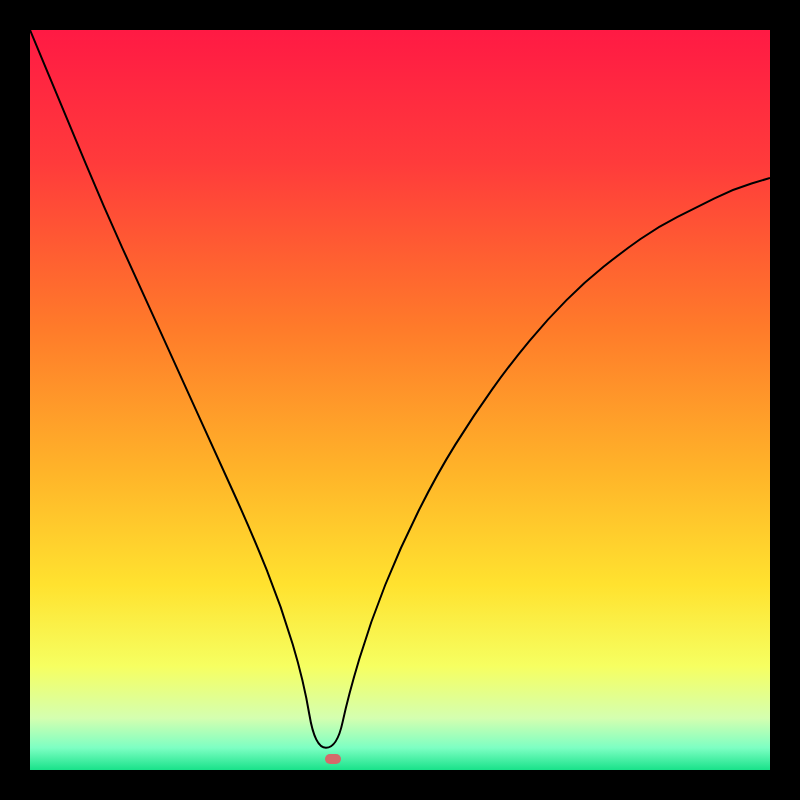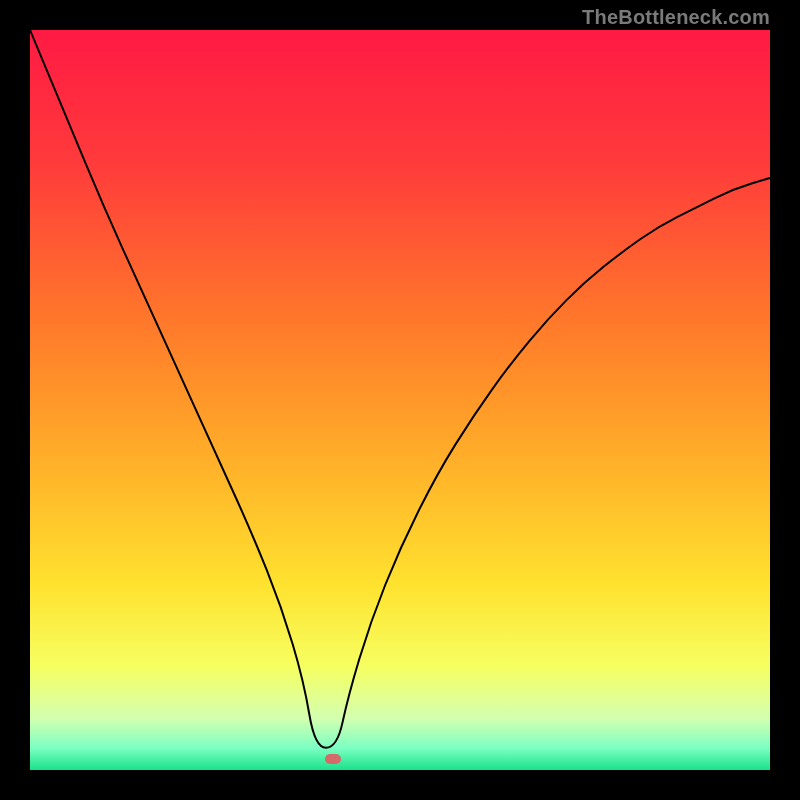--- a/index.html
+++ b/index.html
@@ -52,21 +52,20 @@
     border-radius: 5px;
     background: #d46a6a;
     transform: translate(-50%, -50%);
   }
 </style>
 </head>
 <body>
 
 <div class="frame">
 
-  <div class="watermark">TheBottleneck.com</div>
 
   <div class="plot-area">
 
     <svg class="gradient-bg" viewBox="0 0 100 100" preserveAspectRatio="none">
       <defs>
         <linearGradient id="bgGrad" x1="0" y1="0" x2="0" y2="1">
             <stop offset="0%" stop-color="#ff1a44"></stop>
             <stop offset="18%" stop-color="#ff3b3b"></stop>
             <stop offset="40%" stop-color="#ff7a2a"></stop>
             <stop offset="60%" stop-color="#ffb529"></stop>

